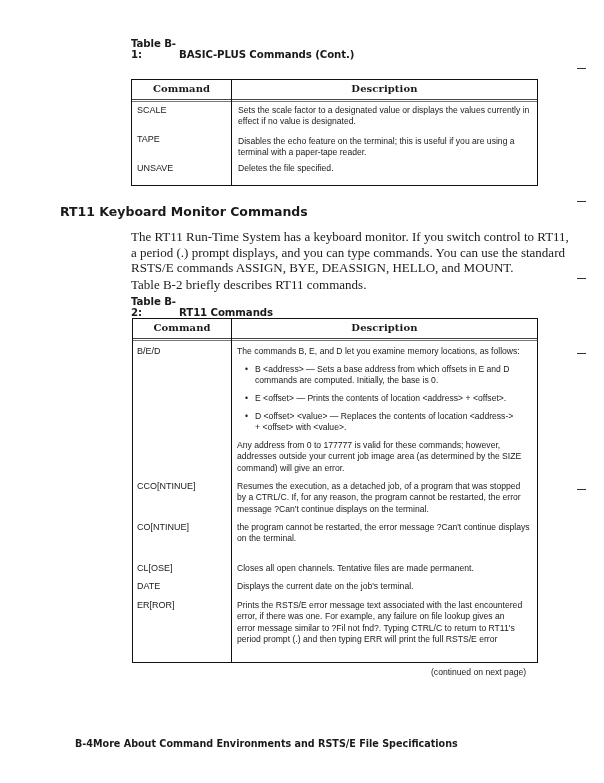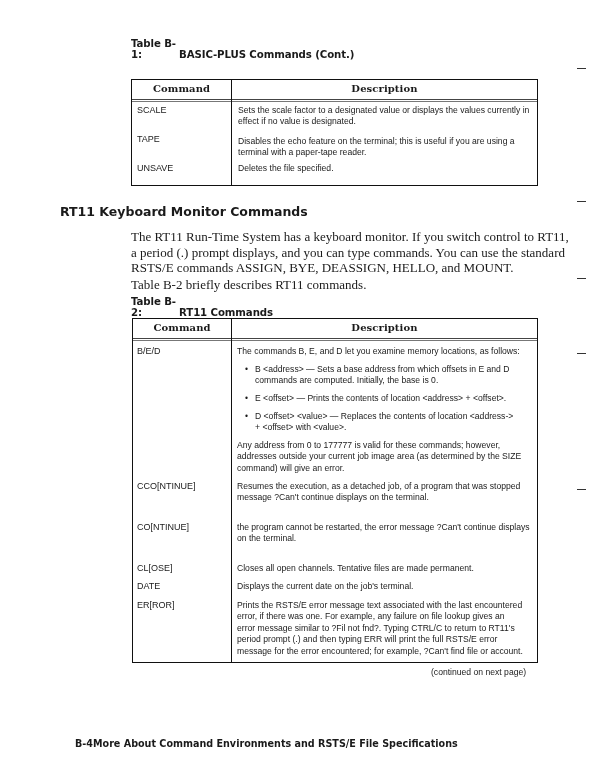--- a/index.html
+++ b/index.html
@@ -105,20 +105,21 @@
   </div>
   <div class="desc" style="left:104px; top:121px;">
     <div>Any address from 0 to 177777 is valid for these commands; however,</div>
     <div>addresses outside your current job image area (as determined by the SIZE</div>
     <div>command) will give an error.</div>
   </div>
 
   <div class="cmd" style="left:4px; top:162px;">CCO[NTINUE]</div>
   <div class="desc" style="left:104px; top:162px;">
     <div>Resumes the execution, as a detached job, of a program that was stopped</div>
+    <div>by a CTRL/C. If, for any reason, the program cannot be restarted, the error</div>
     <div>message ?Can't continue displays on the terminal.</div>
   </div>
 
   <div class="cmd" style="left:4px; top:203px;">CO[NTINUE]</div>
   <div class="desc" style="left:104px; top:203px;">
     <div>the program cannot be restarted, the error message ?Can't continue displays</div>
     <div>on the terminal.</div>
   </div>
 
   <div class="cmd" style="left:4px; top:244px;">CL[OSE]</div>
@@ -130,21 +131,20 @@
   <div class="desc" style="left:104px; top:262px;">
     <div>Displays the current date on the job's terminal.</div>
   </div>
 
   <div class="cmd" style="left:4px; top:281px;">ER[ROR]</div>
   <div class="desc" style="left:104px; top:281px;">
     <div>Prints the RSTS/E error message text associated with the last encountered</div>
     <div>error, if there was one. For example, any failure on file lookup gives an</div>
     <div>error message similar to ?Fil not fnd?. Typing CTRL/C to return to RT11's</div>
     <div>period prompt (.) and then typing ERR will print the full RSTS/E error</div>
-    <div>message for the error encountered; for example, ?Can't find file or account.</div>
   </div>
 </div>
 
 <div class="abs desc" style="left:431px; top:667px;">(continued on next page)</div>
 
 <div class="margin-mark" style="left:577px; top:68px;"></div>
 <div class="margin-mark" style="left:577px; top:201px;"></div>
 <div class="margin-mark" style="left:577px; top:278px;"></div>
 <div class="margin-mark" style="left:577px; top:353px;"></div>
 <div class="margin-mark" style="left:577px; top:489px;"></div>

